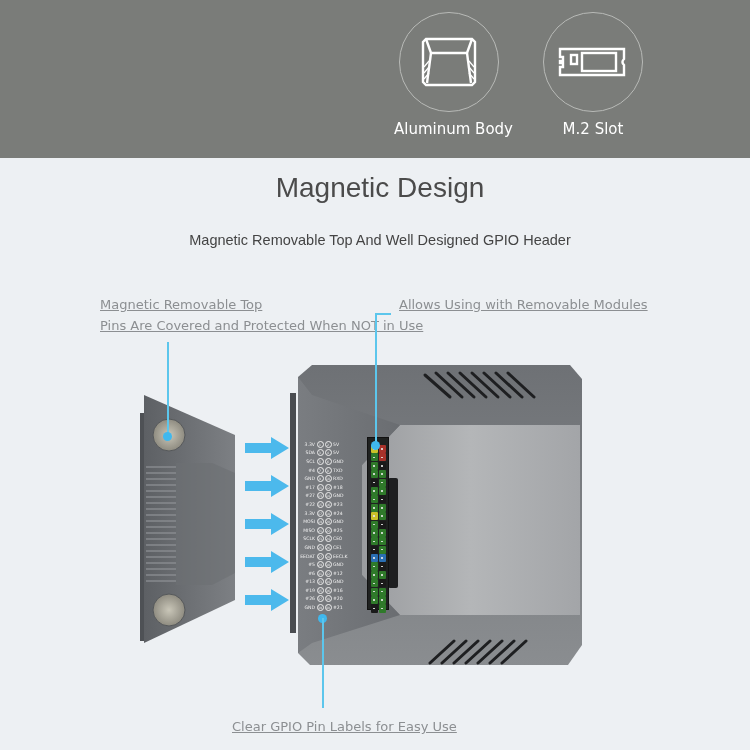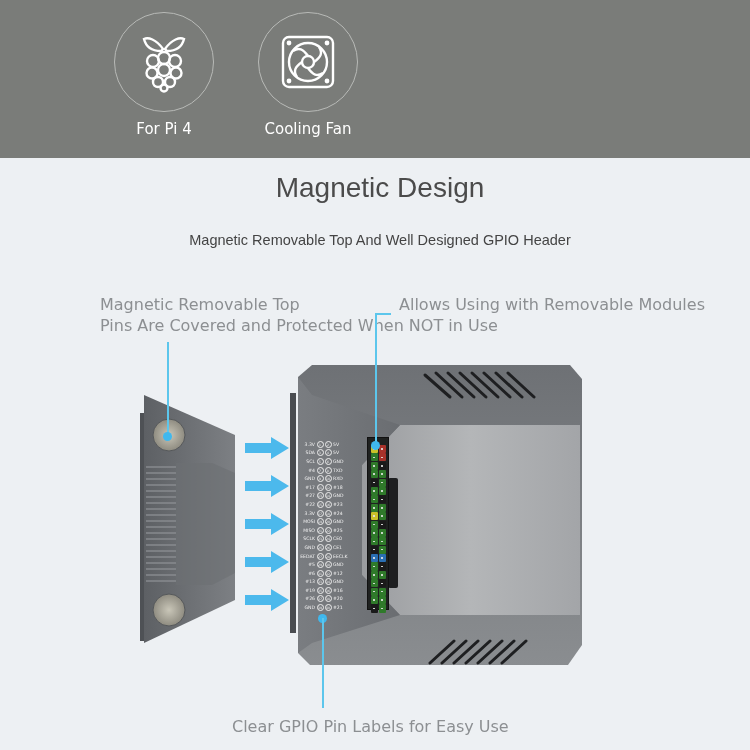--- a/index.html
+++ b/index.html
@@ -7,21 +7,21 @@
   body { position: relative; font-family: "DejaVu Sans", sans-serif; }
 
   .feature-bar { position: absolute; left: 0; top: 0; width: 750px; height: 158px; background: #7a7c79; }
   .feature { position: absolute; top: 12px; width: 110px; text-align: center; }
   .feature .ring { width: 100px; height: 100px; margin: 0 auto; border: 1px solid #b8bab7; border-radius: 50%; display: flex; align-items: center; justify-content: center; }
   .feature .label { margin-top: 8px; color: #ffffff; font-size: 15px; font-family: "DejaVu Sans", sans-serif; white-space: nowrap; }
 
   .title { position: absolute; top: 172px; left: 0; width: 760px; text-align: center; font-family: "Liberation Sans", sans-serif; font-size: 28px; color: #4b4b4b; }
   .subtitle { position: absolute; top: 232px; left: 0; width: 760px; text-align: center; font-family: "Liberation Sans", sans-serif; font-size: 14.5px; color: #444; }
 
-  .note { position: absolute; font-size: 16px; color: #8c8f92; line-height: 21px; white-space: nowrap; }
+  .note { position: absolute; font-size: 13px; color: #8c8f92; line-height: 21px; white-space: nowrap; text-decoration: underline; }
   .line { position: absolute; background: #5cc6ec; }
   .dot { position: absolute; width: 9px; height: 9px; border-radius: 50%; background: #3fb8ee; }
 
   .cover { position: absolute; left: 140px; top: 395px; width: 95px; height: 248px; }
   .arrow { position: absolute; left: 245px; width: 44px; height: 22px; }
 
   .case { position: absolute; left: 290px; top: 365px; width: 295px; height: 300px; }
   .pinlabels { position: absolute; left: 300px; top: 440px; width: 50px; font-size: 4.6px; color: #f0f0f0; font-family: "DejaVu Sans", sans-serif; }
   .pinrow { display: flex; align-items: center; height: 8.6px; }
   .pinrow .l { width: 16px; text-align: right; padding-right: 1px; }
@@ -30,59 +30,46 @@
 
   .header { position: absolute; left: 367px; top: 437px; width: 22px; height: 173px; background: #1f2120; border: 1px solid #111; padding: 7px 2px 3px 2px; }
   .hrow { display: flex; height: 8.1px; margin-bottom: 0.3px; }
   .hpin { flex: 1; margin: 0 0.5px; border-radius: 1px; position: relative; }
   .hpin::after { content: ""; position: absolute; left: 50%; top: 50%; width: 1.5px; height: 1.5px; margin: -0.75px 0 0 -0.75px; background: #e8e8e8; border-radius: 50%; }
 </style>
 </head>
 <body>
 
 <div class="feature-bar">
-  <div class="feature" style="left:109px">
+
+
+  <div class="feature" style="left:394px">
     <div class="ring">
-      <svg width="60" height="62" viewBox="0 0 60 62" fill="none" stroke="#fff" stroke-width="2.4">
-        <path d="M29 18 C22 8 14 6 10 8 C12 16 18 20 27 20 Z"></path>
-        <path d="M31 18 C38 8 46 6 50 8 C48 16 42 20 33 20 Z"></path>
-        <circle cx="30" cy="27" r="6"></circle>
-          <circle cx="19" cy="30" r="6"></circle>
-          <circle cx="41" cy="30" r="6"></circle>
-        <circle cx="30" cy="39" r="6"></circle>
-          <circle cx="18" cy="42" r="5.5"></circle>
-          <circle cx="42" cy="42" r="5.5"></circle>
-        <circle cx="24" cy="51" r="5"></circle>
-          <circle cx="36" cy="51" r="5"></circle>
-          <circle cx="30" cy="57" r="3.5"></circle>
+      <svg width="56" height="50" viewBox="0 0 56 50" fill="none" stroke="#fff" stroke-width="2.4">
+        <path d="M5 2 H51 L54 5 V45 L51 48 H5 L2 45 V5 Z"></path>
+        <path d="M5 2 L10 16 H46 L51 2"></path>
+        <path d="M10 16 L6 46"></path>
+          <path d="M46 16 L50 46"></path>
+        <path d="M3 30 L8 24 M3 36 L8 30 M3 42 L8 36" stroke-width="1.2"></path>
+        <path d="M53 30 L48 24 M53 36 L48 30 M53 42 L48 36" stroke-width="1.2"></path>
       </svg>
     </div>
-    <div class="label">For Pi 4</div>
+    <div class="label">Aluminum Body</div>
   </div>
 
-  <div class="feature" style="left:253px">
+  <div class="feature" style="left:538px">
     <div class="ring">
-      <svg width="54" height="54" viewBox="0 0 54 54" fill="none" stroke="#fff" stroke-width="2.4">
-        <rect x="2" y="2" width="50" height="50" rx="6"></rect>
-        <circle cx="27" cy="27" r="19"></circle>
-        <circle cx="27" cy="27" r="6"></circle>
-        <path d="M27 21 C22 14 18 12 12 16"></path>
-          <path d="M33 27 C40 22 42 18 38 12"></path>
-        <path d="M27 33 C32 40 36 42 42 38"></path>
-          <path d="M21 27 C14 32 12 36 16 42"></path>
-        <circle cx="8" cy="8" r="1.2" fill="#fff"></circle>
-          <circle cx="46" cy="8" r="1.2" fill="#fff"></circle>
-        <circle cx="8" cy="46" r="1.2" fill="#fff"></circle>
-          <circle cx="46" cy="46" r="1.2" fill="#fff"></circle>
+      <svg width="70" height="30" viewBox="0 0 70 30" fill="none" stroke="#fff" stroke-width="2.4">
+        <path d="M2 2 H66 V12 Q63 15 66 18 V28 H2 V20 H5 V16 H2 V14 H5 V10 H2 Z"></path>
+        <rect x="13" y="8" width="6" height="9"></rect>
+        <rect x="24" y="6" width="34" height="18"></rect>
       </svg>
     </div>
-    <div class="label">Cooling Fan</div>
+    <div class="label">M.2 Slot</div>
   </div>
-
-
 </div>
 
 <div class="title">Magnetic Design</div>
 <div class="subtitle">Magnetic Removable Top And Well Designed GPIO Header</div>
 
 <div class="note" style="left:100px; top:294px;">
   <div>Magnetic Removable Top</div>
   <div>Pins Are Covered and Protected When NOT in Use</div>
 </div>
 <div class="note" style="left:399px; top:294px;">

